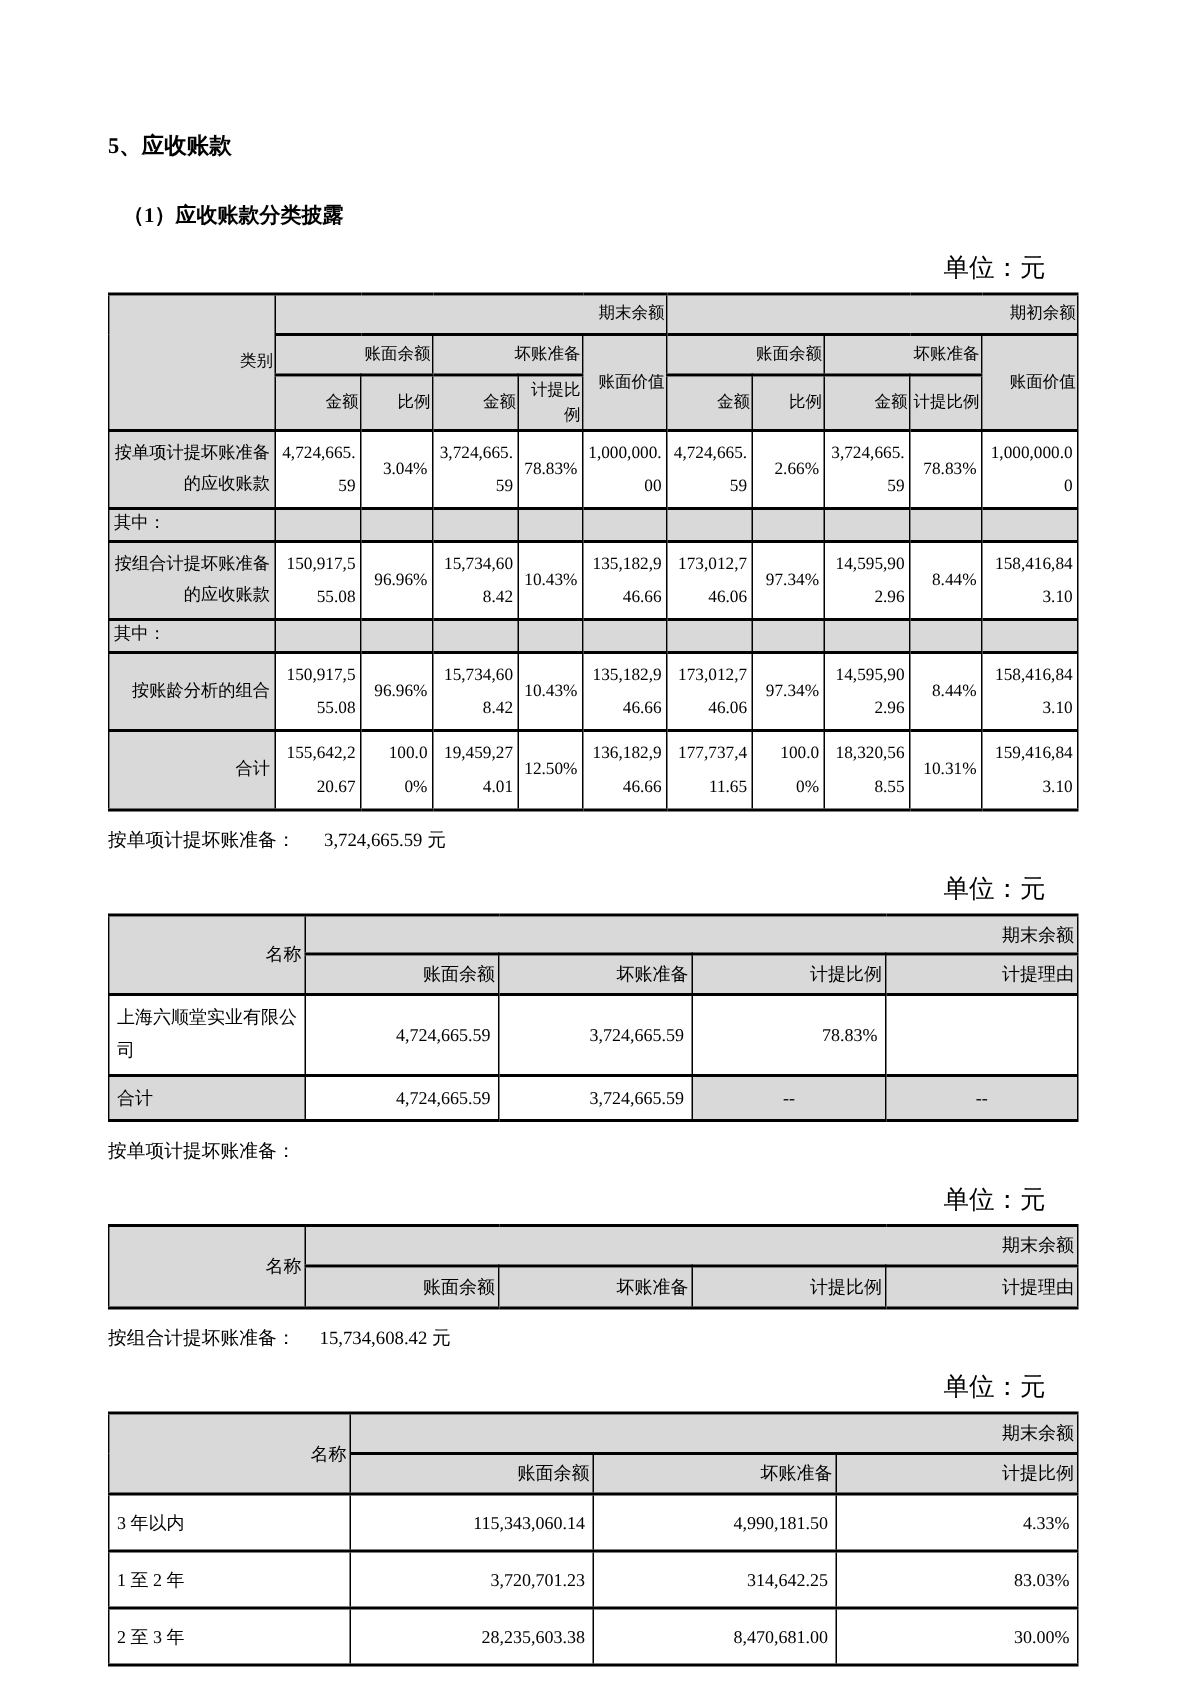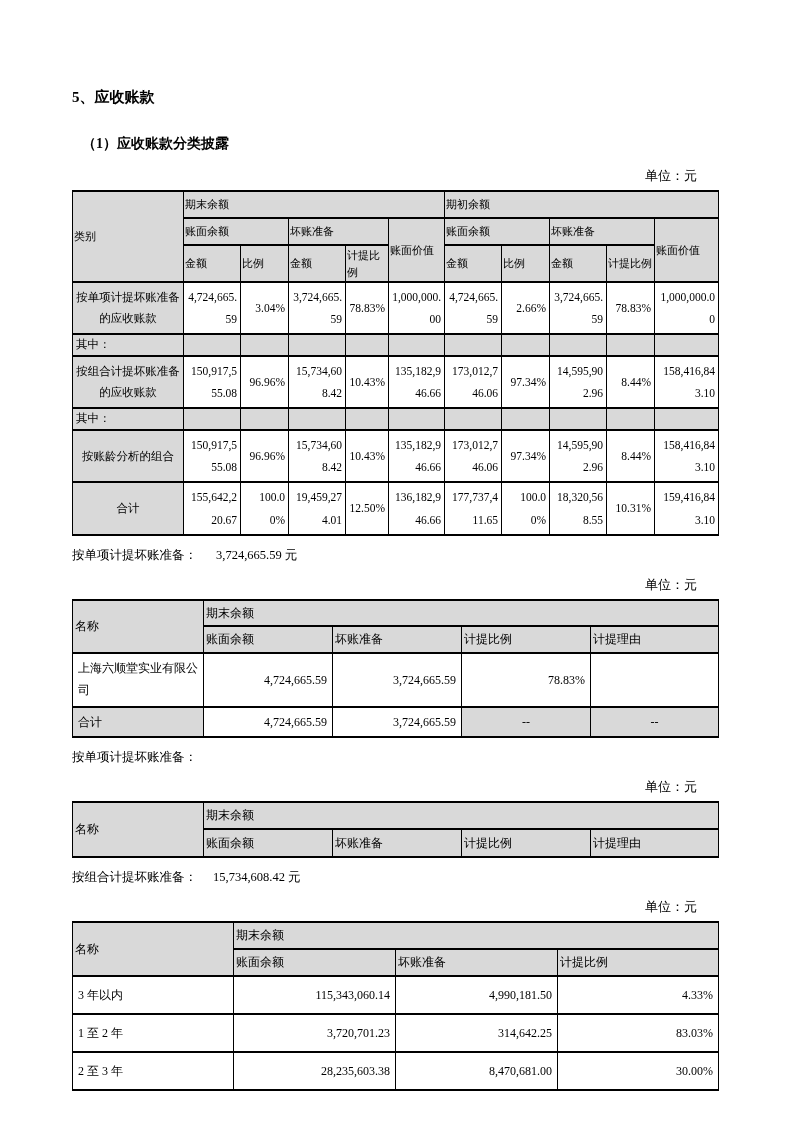--- a/index.html
+++ b/index.html
@@ -5,39 +5,39 @@
   * { margin:0; padding:0; box-sizing:border-box; }
   html,body { background:#ffffff; }
   body {
     width:793px; height:1122px; overflow:hidden;
     font-family:"Liberation Serif","DejaVu Serif",serif;
     color:#000;
   }
   .page { padding:88px 96px 0 72px; width:793px; }
   .title { font-size:15px; font-weight:bold; margin-bottom:28px; }
   .subtitle { font-size:14px; font-weight:bold; margin-bottom:14px; padding-left:10px; }
-  .unit { text-align:right; font-size:13px; margin:12px 0 5px 0; }
+  .unit { text-align:right; font-size:17px; margin:12px 0 5px 0; }
   .note { font-size:12.5px; margin-top:11px; }
   .note .val { margin-left:19px; }
   .note .val.wide { margin-left:16px; }
 
   table { border-collapse:collapse; table-layout:fixed; width:646px; }
   th, td {
     border:1px solid #000;
     border-top-width:2px; border-bottom-width:2px;
     vertical-align:middle; overflow:hidden;
     font-weight:normal;
   }
-  th { background:#d9d9d9; text-align:left; }
+  th { background:#d9d9d9; text-align:right; }
 
   
   .t1 { font-size:11.5px; }
   .t1 th { font-size:11px; padding:1px; line-height:1.5; }
   .t1 td { padding:2px 3px; }
-  .t1 .lbl { background:#d9d9d9; text-align:center; line-height:1.8; }
+  .t1 .lbl { background:#d9d9d9; text-align:right; line-height:1.8; }
   .t1 .num { text-align:right; word-break:break-all; line-height:1.95; }
   .t1 .subrow td { background:#d9d9d9; line-height:1.2;margin-top:28px; }
 
   
   .t2, .t3, .t4 { font-size:12px; }
   .t2 th, .t3 th, .t4 th { padding:2px; }
   .t2 td, .t4 td { padding:2px 5px; }
   .t2 .lbl-gray { background:#d9d9d9; text-align:left; }
   .t2 .lbl-white, .t4 .lbl-white { background:#ffffff; text-align:left; }
   .t2 .num, .t4 .num { text-align:right; }

